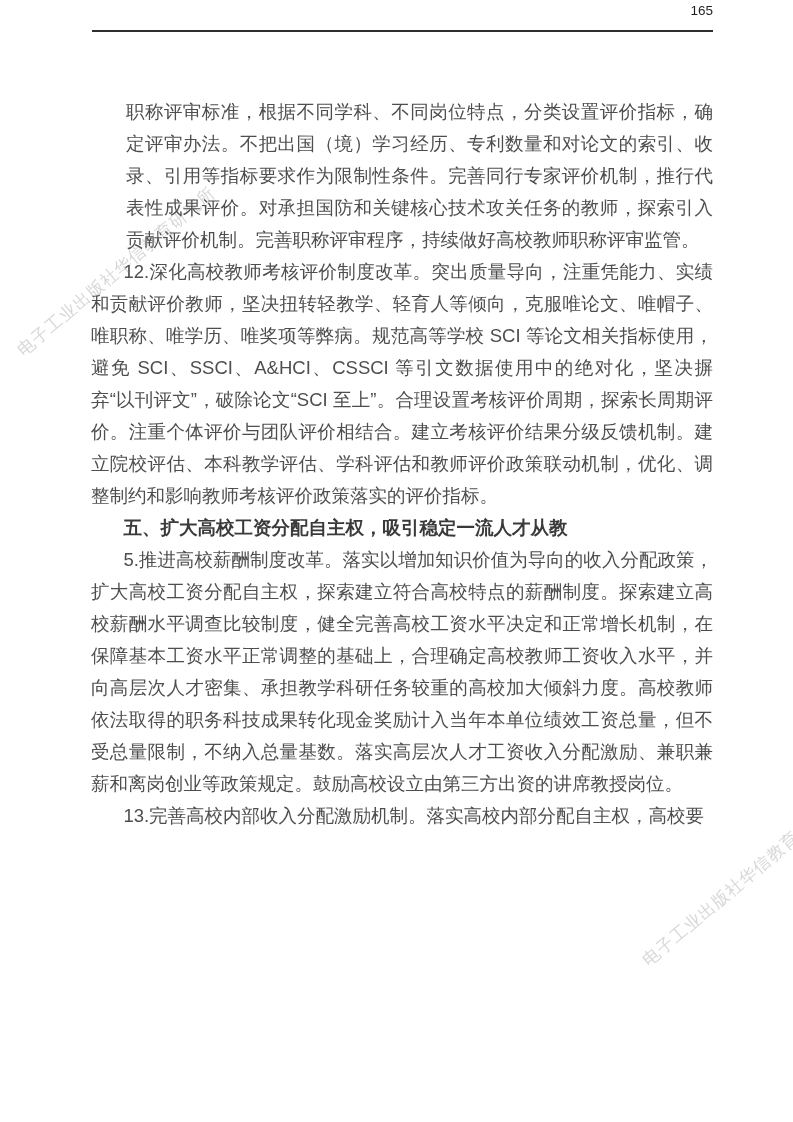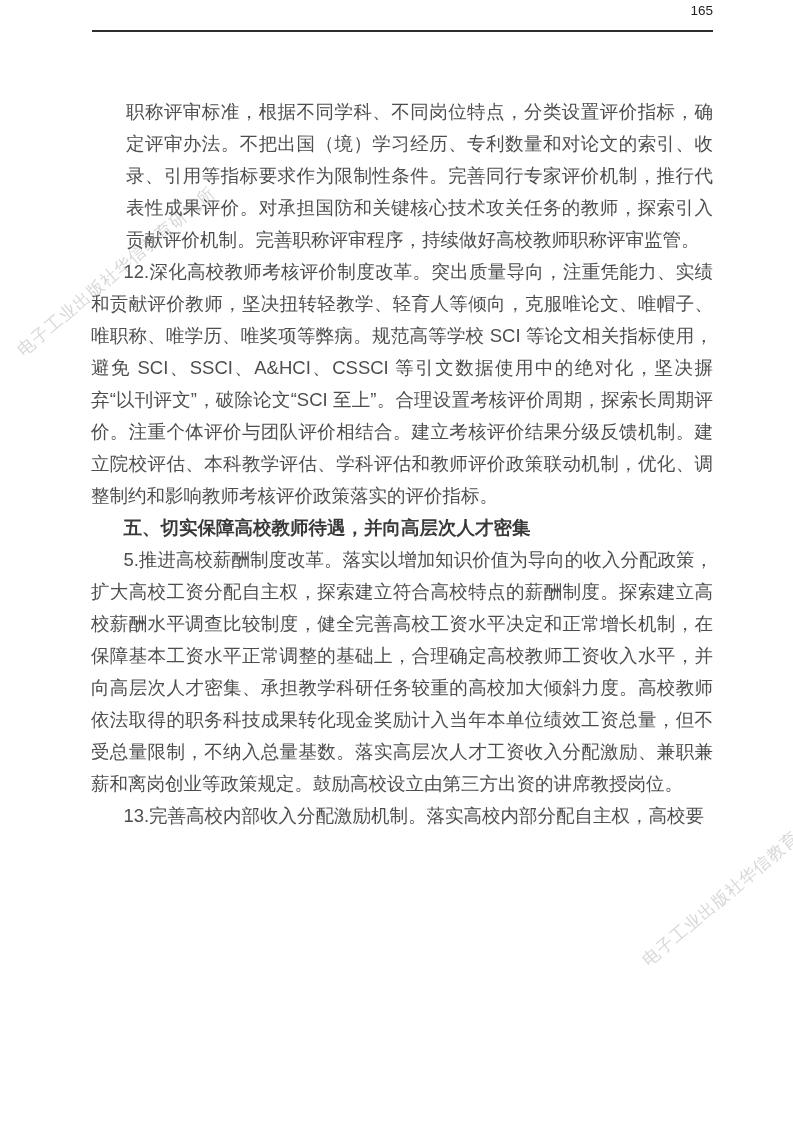--- a/index.html
+++ b/index.html
@@ -80,18 +80,18 @@
 
   <div class="top-rule"></div>
 
   <div class="watermark wm1">电子工业出版社华信教育研究所</div>
 
   <div class="watermark wm2">电子工业出版社华信教育研究所</div>
 
   <div class="content">
     <p class="para no-indent">职称评审标准，根据不同学科、不同岗位特点，分类设置评价指标，确定评审办法。不把出国（境）学习经历、专利数量和对论文的索引、收录、引用等指标要求作为限制性条件。完善同行专家评价机制，推行代表性成果评价。对承担国防和关键核心技术攻关任务的教师，探索引入贡献评价机制。完善职称评审程序，持续做好高校教师职称评审监管。</p>
     <p class="para">12.深化高校教师考核评价制度改革。突出质量导向，注重凭能力、实绩和贡献评价教师，坚决扭转轻教学、轻育人等倾向，克服唯论文、唯帽子、唯职称、唯学历、唯奖项等弊病。规范高等学校 SCI 等论文相关指标使用，避免 SCI、SSCI、A&amp;HCI、CSSCI 等引文数据使用中的绝对化，坚决摒弃“以刊评文”，破除论文“SCI 至上”。合理设置考核评价周期，探索长周期评价。注重个体评价与团队评价相结合。建立考核评价结果分级反馈机制。建立院校评估、本科教学评估、学科评估和教师评价政策联动机制，优化、调整制约和影响教师考核评价政策落实的评价指标。</p>
-    <p class="para heading">五、切实保障高校教师待遇，并向高层次人才密集</p>
+    <p class="para heading">五、扩大高校工资分配自主权，吸引稳定一流人才从教</p>
     <p class="para">5.推进高校薪酬制度改革。落实以增加知识价值为导向的收入分配政策，扩大高校工资分配自主权，探索建立符合高校特点的薪酬制度。探索建立高校薪酬水平调查比较制度，健全完善高校工资水平决定和正常增长机制，在保障基本工资水平正常调整的基础上，合理确定高校教师工资收入水平，并向高层次人才密集、承担教学科研任务较重的高校加大倾斜力度。高校教师依法取得的职务科技成果转化现金奖励计入当年本单位绩效工资总量，但不受总量限制，不纳入总量基数。落实高层次人才工资收入分配激励、兼职兼薪和离岗创业等政策规定。鼓励高校设立由第三方出资的讲席教授岗位。</p>
     <p class="para">13.完善高校内部收入分配激励机制。落实高校内部分配自主权，高校要</p>
   </div>
 
 </div>
 
 </body></html>

